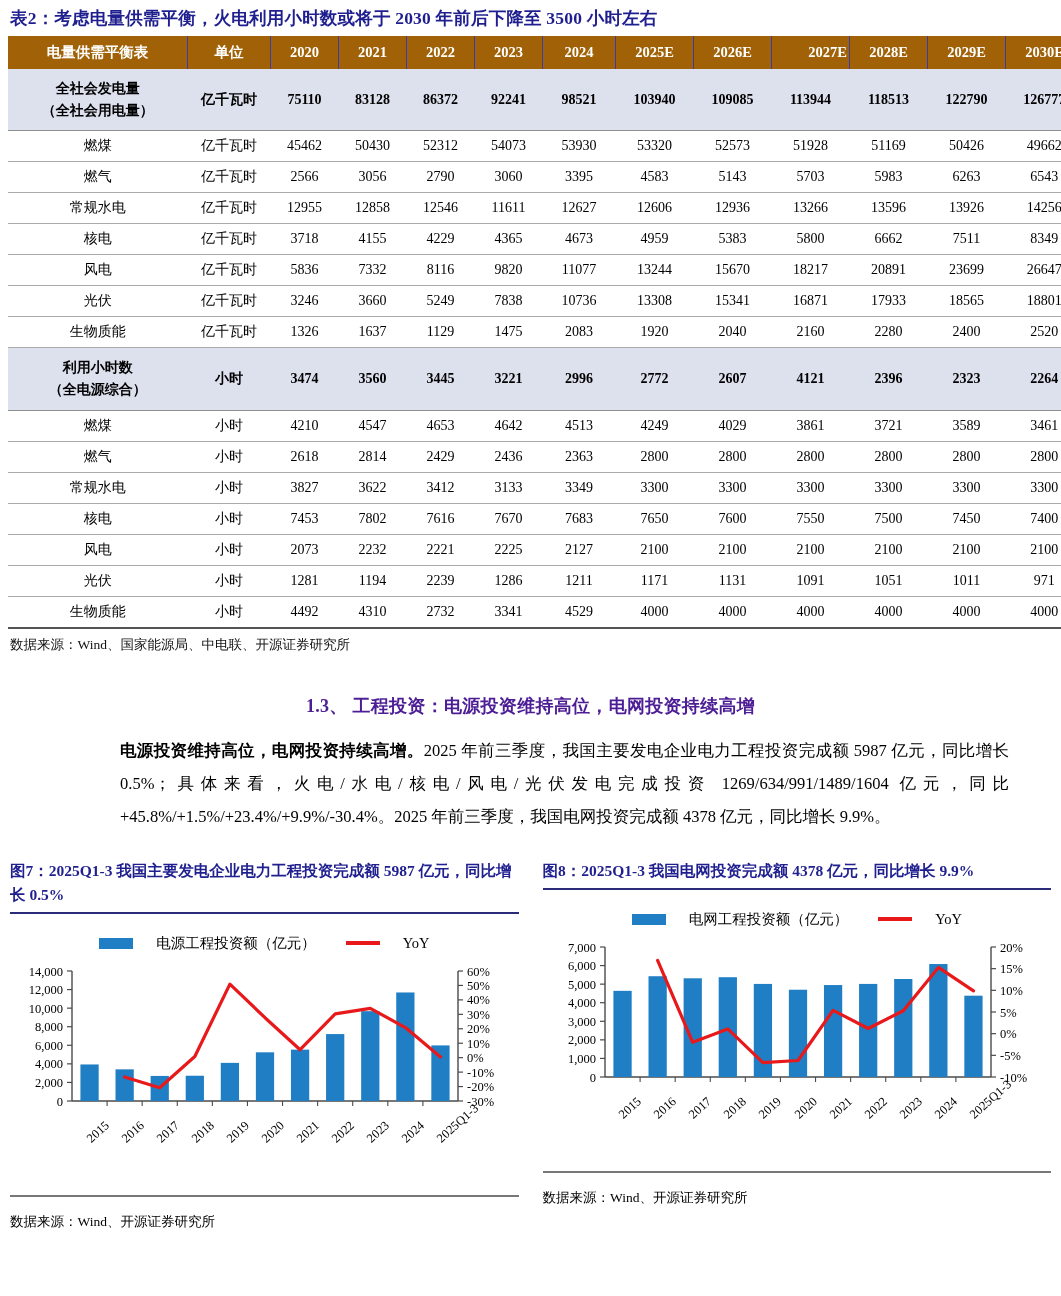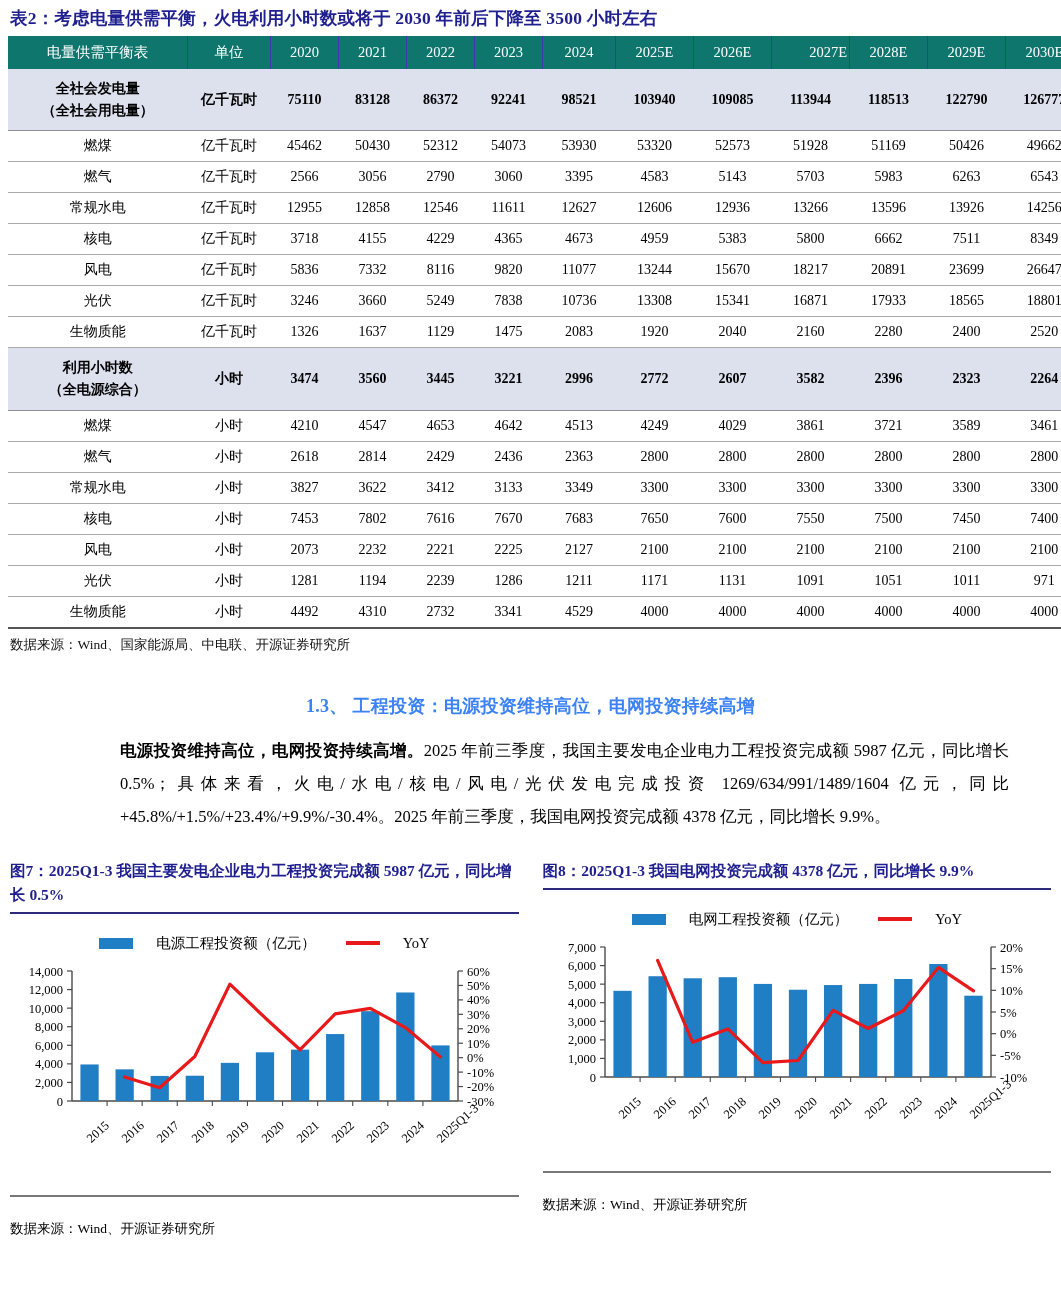--- a/index.html
+++ b/index.html
@@ -14,21 +14,21 @@
   .tbl-caption{
     font-family:"Liberation Serif",serif;
     font-weight:bold;font-size:17.5px;color:#1f1f8f;
     padding:6px 8px 6px 10px;letter-spacing:.2px;
   }
   table.balance{
     border-collapse:collapse;width:1045px;margin:0 0 0 8px;
     table-layout:fixed;
   }
   table.balance th{
-    background:#0f766e;color:#fff;font-weight:normal;
+    background:#a16207;color:#fff;font-weight:bold;
     font-size:14.5px;text-align:center;padding:7px 2px;
     border-right:1px solid #3a3aa8;
     font-family:"Liberation Serif",serif;
   }
   table.balance th:last-child{border-right:none;}
   table.balance td{
     font-size:14px;text-align:center;padding:6px 2px;
     border-bottom:1px solid #a9a9a9;
     font-family:"Liberation Serif",serif;
     white-space:nowrap;
@@ -40,21 +40,21 @@
   table.balance tr.lastrow td{border-bottom:2px solid #555;}
   td.rowlabel{text-align:center;}
   td.unit{text-align:center;}
   .src{
     font-size:13.5px;padding:7px 0 0 10px;
     font-family:"Liberation Serif",serif;color:#111;
   }
 
   
   .sec-head{
-    text-align:center;font-weight:bold;font-size:18px;color:#3b82f6;
+    text-align:center;font-weight:bold;font-size:18px;color:#4c1d95;
     margin:40px 0 16px 0;letter-spacing:.3px;
   }
   .para{
     margin:0 52px 0 120px;font-size:16.5px;line-height:2.0;
     text-align:justify;text-justify:inter-ideograph;
   }
   .para b{font-weight:bold;}
 
   
   .figs{display:flex;margin-top:26px;}
@@ -73,21 +73,21 @@
   .swatch-bar{width:34px;height:11px;background:#1f7ec4;display:inline-block;}
   .swatch-line{width:34px;height:4px;background:#e8191b;display:inline-block;}
   .chart-wrap{position:relative;height:170px;}
   .chart-svg{display:block;}
   .xlabels{position:relative;height:52px;}
   .xlabels span{
     position:absolute;font-size:12.5px;transform:rotate(-42deg);
     transform-origin:left top;white-space:nowrap;
   }
   .fig-src{
-    margin-top:10px;border-top:2px solid #777;padding-top:23px;
+    margin-top:10px;border-top:2px solid #777;padding-top:16px;
     font-size:13.5px;
   }
 </style>
 </head>
 <body>
 
 <div class="page">
 
   <div class="tbl-caption">表2：考虑电量供需平衡，火电利用小时数或将于 2030 年前后下降至 3500 小时左右</div>
 
@@ -233,21 +233,21 @@
         <tr class="hl">
           <td class="rowlabel">利用小时数<br>（全电源综合）</td>
           <td class="unit">小时</td>
           <td>3474</td>
           <td>3560</td>
           <td>3445</td>
           <td>3221</td>
           <td>2996</td>
           <td>2772</td>
           <td>2607</td>
-          <td>3582</td>
+          <td>4121</td>
           <td>2396</td>
           <td>2323</td>
           <td>2264</td>
         </tr>
         <tr>
           <td class="rowlabel">燃煤</td>
           <td class="unit">小时</td>
           <td>4210</td>
           <td>4547</td>
           <td>4653</td>

